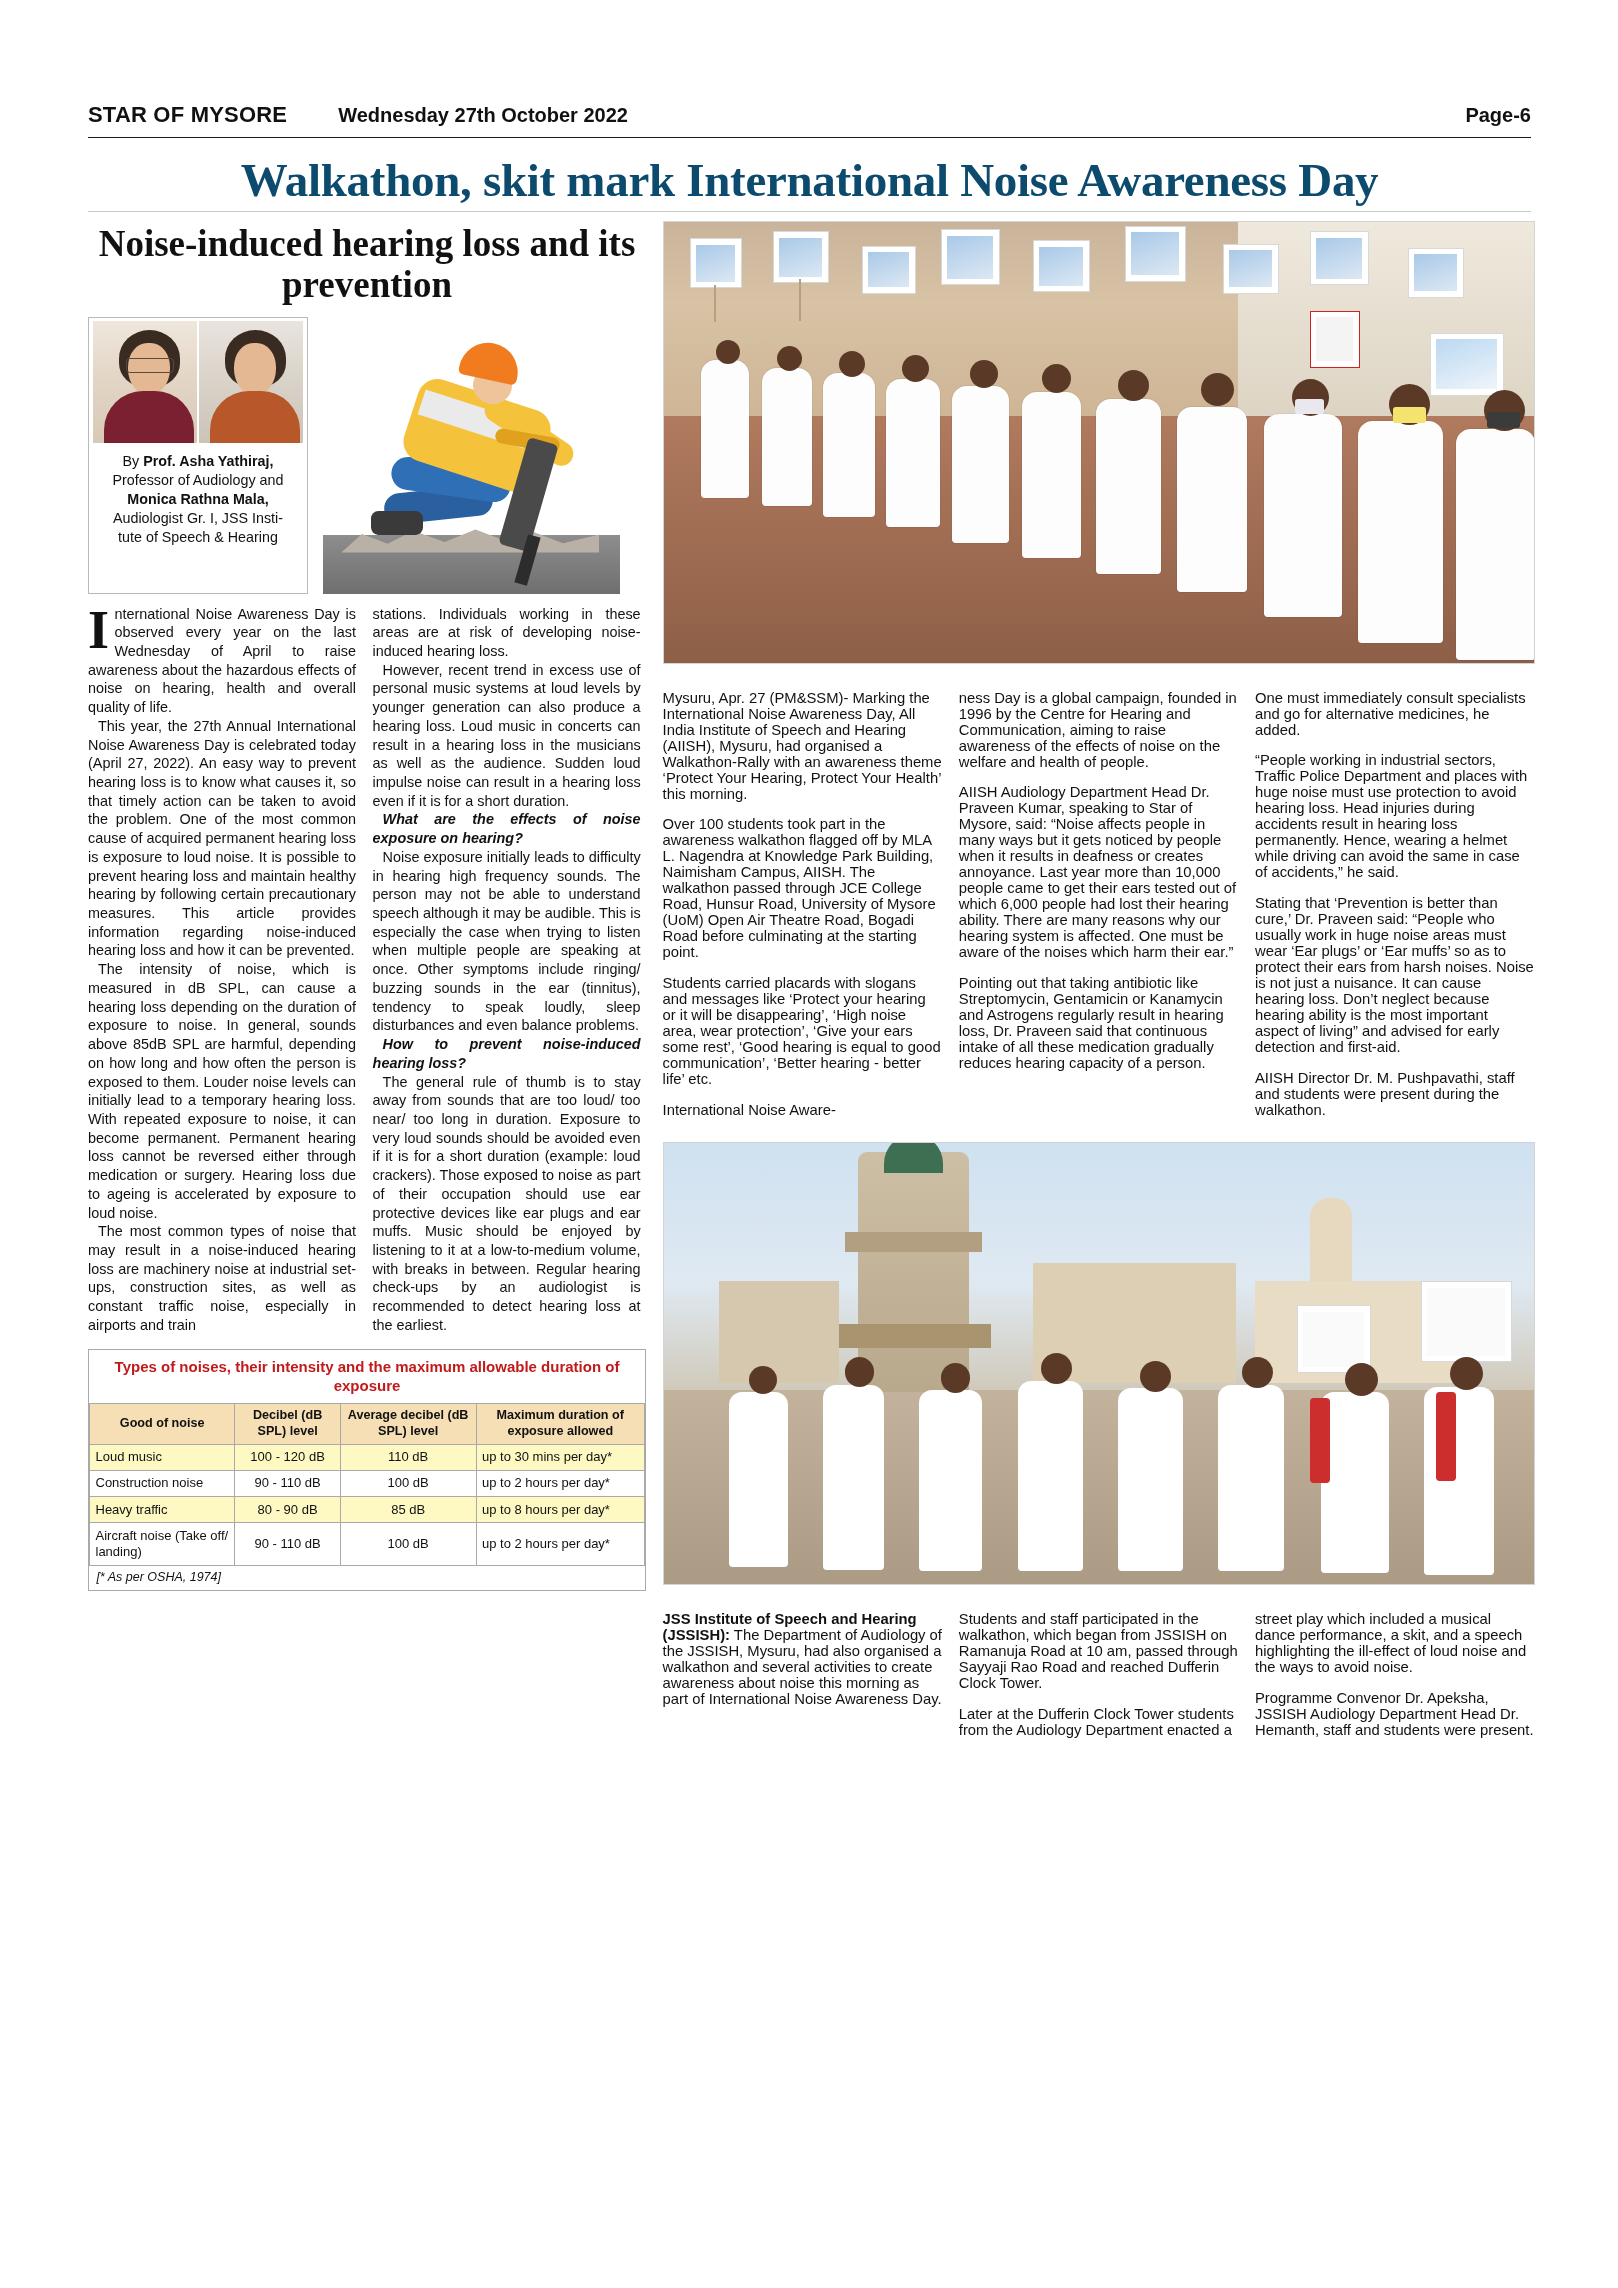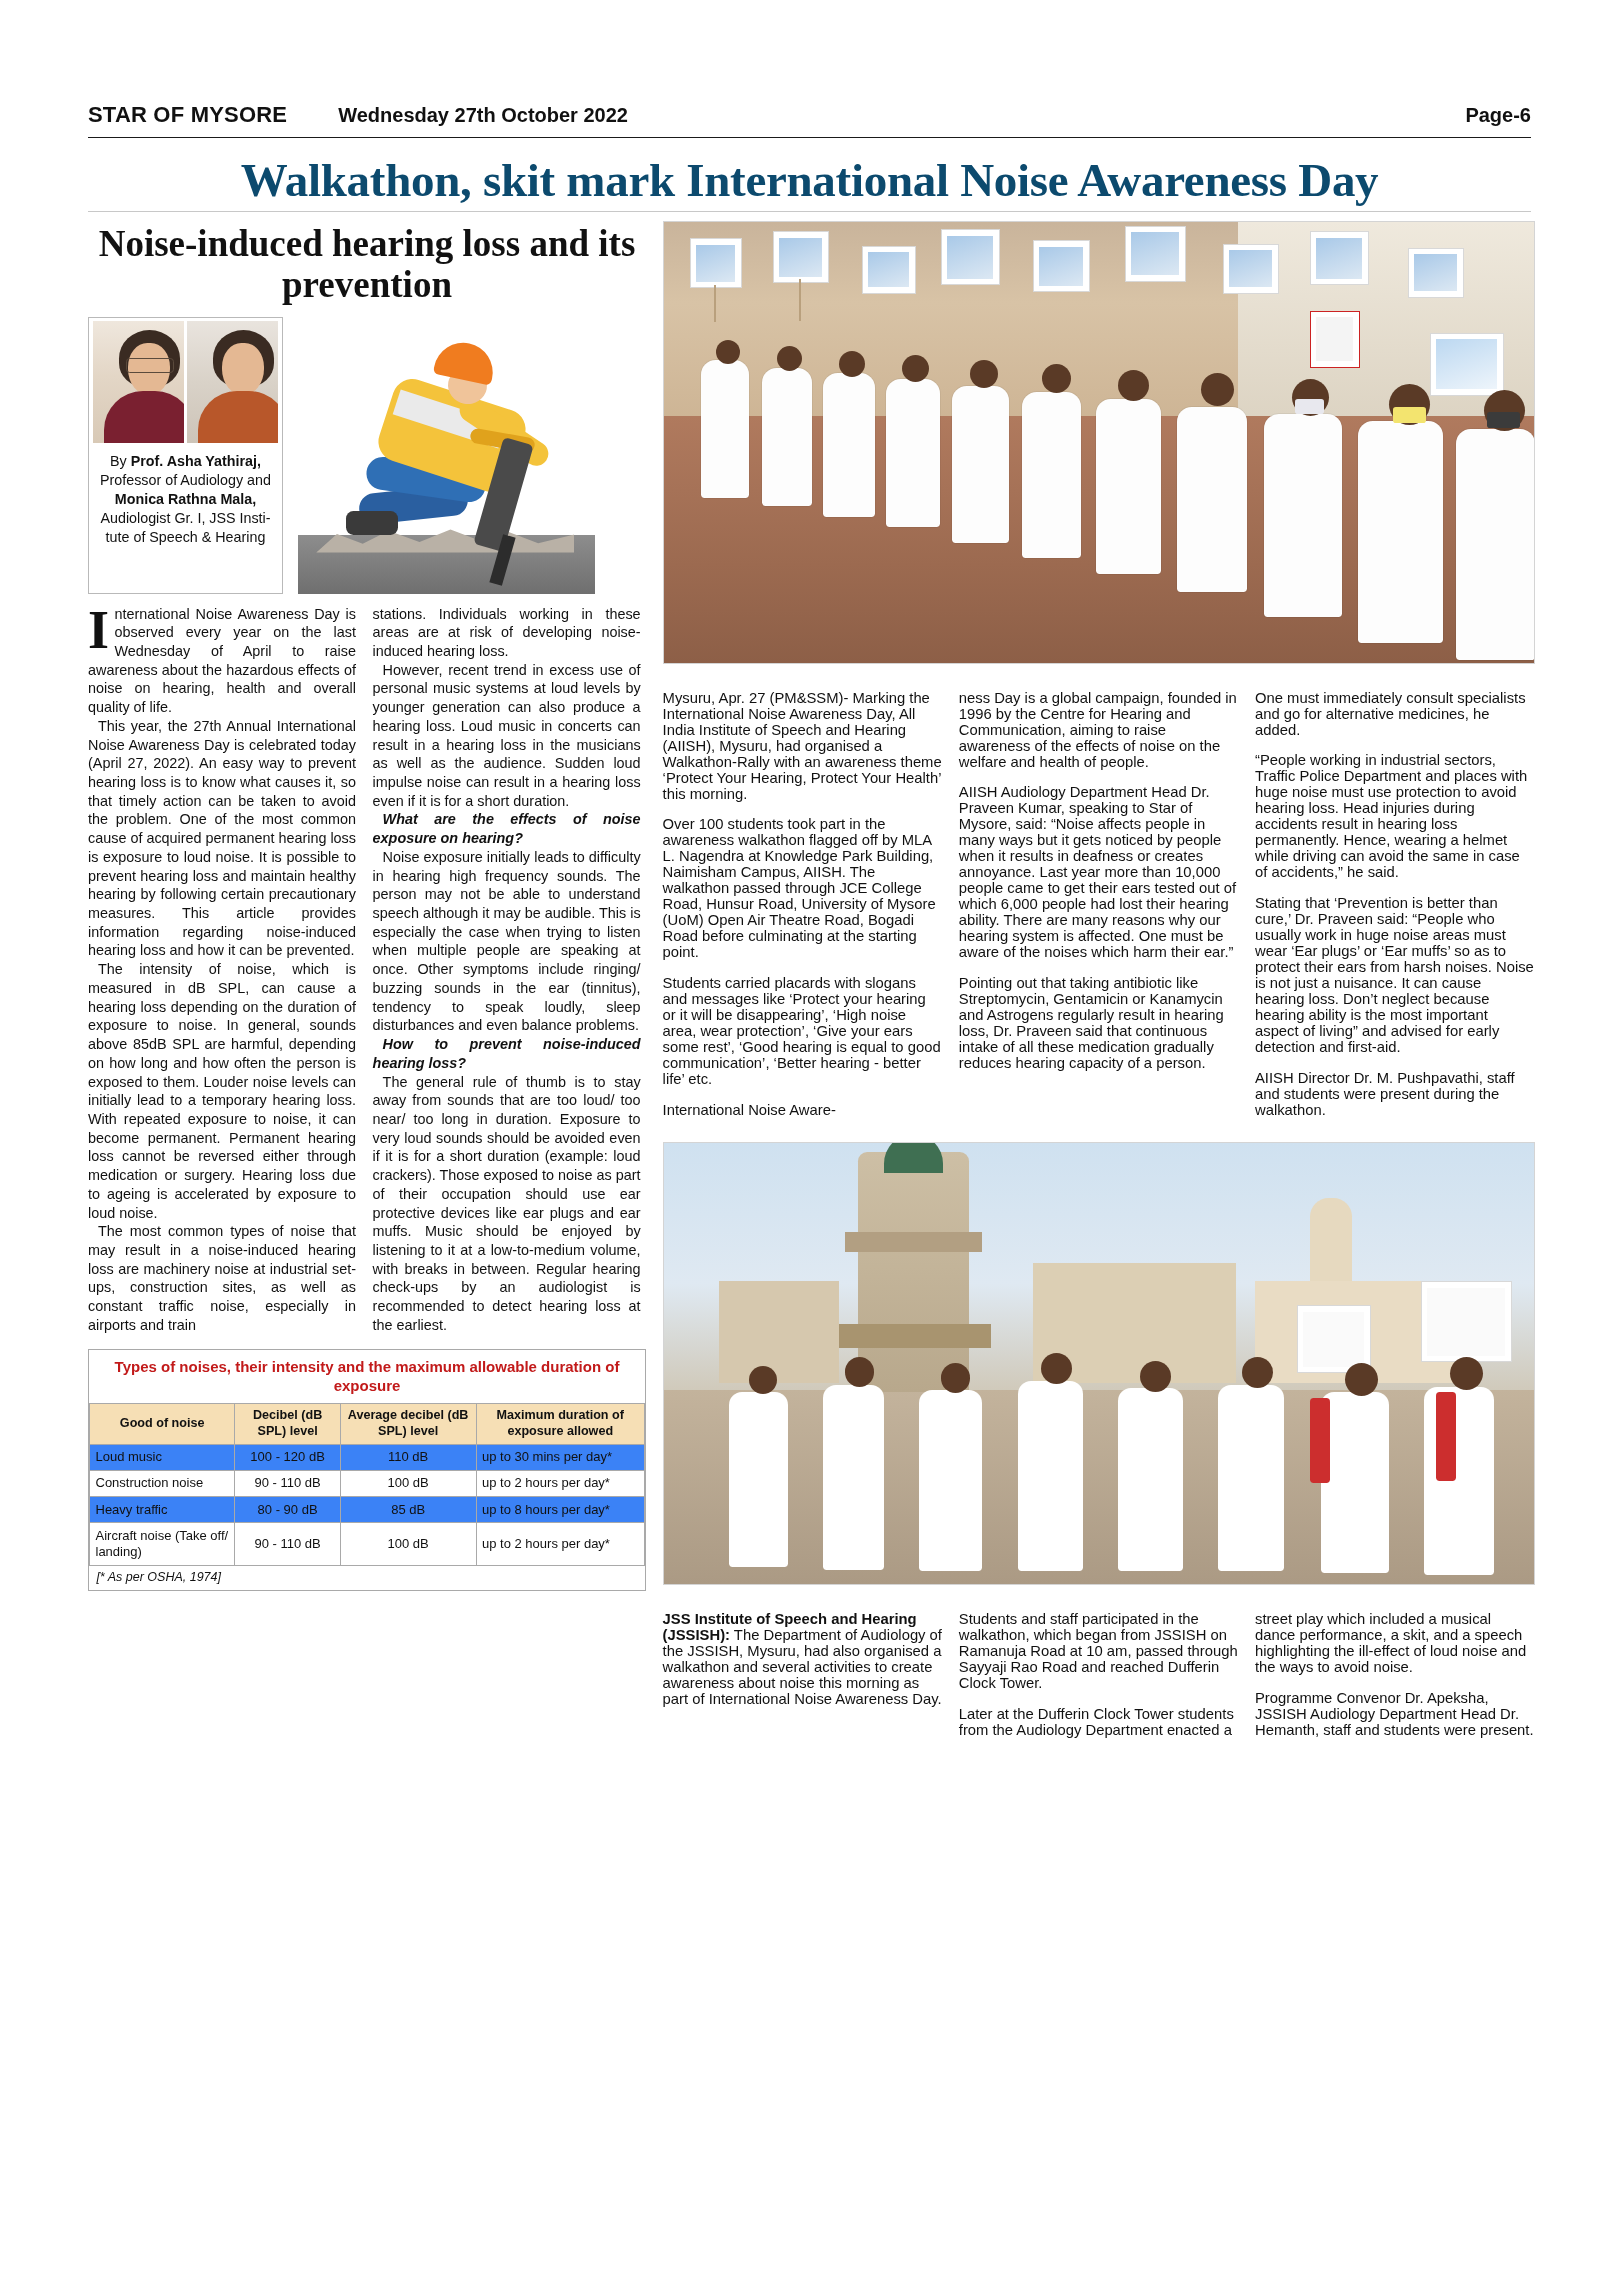--- a/index.html
+++ b/index.html
@@ -40,21 +40,21 @@
     font-family:"Liberation Serif", serif;
     font-size:37px;
     font-weight:bold;
     line-height:1.12;
     text-align:center;
     margin:1.8px 0 11px 0;
     color:#111;
   }
 
   
-  .author-box { width:195px; border:0.9px solid #b9b9b9; box-sizing:border-box; }
+  .author-box { width:220px; border:0.9px solid #b9b9b9; box-sizing:border-box; }
   .photos { display:flex; gap:2.8px; padding:3.7px; }
   .photo { width:113px; height:122px; position:relative; overflow:hidden; background:#cfc5bb; }
   .photo.p1 { background:linear-gradient(180deg,#efe7dd 0%,#e3d6c6 45%,#d8c9b6 100%); }
   .photo.p2 { background:linear-gradient(180deg,#e9e4de 0%,#d9d2c8 50%,#cdc4b8 100%); }
   .ph-hair { position:absolute; left:26px; top:9.2px; width:61px; height:57px; border-radius:50% 50% 42% 42%; background:#3a2b22; }
   .ph-face { position:absolute; left:35px; top:22px; width:42px; height:52px; border-radius:46% 46% 50% 50%; background:#e4b893; }
   .ph-body { position:absolute; left:11px; bottom:0; width:90px; height:52px; border-radius:39px 39px 0 0; background:#8d2230; }
   .photo.p2 .ph-body { background:#b8572a; }
   .photo.p1 .ph-body { background:#7a2030; }
   .ph-glass { position:absolute; left:33px; top:37px; width:46px; height:13px; border:1.8px solid #5a4a3c; border-radius:3.7px; }
@@ -95,21 +95,21 @@
     font-weight:bold; padding:3.7px 5.5px 0 0; color:#111;
   }
 
   
   .tbl-wrap { border:0.9px solid #a9a9a9; margin-top:14.8px; width:558px; box-sizing:border-box; }
   .tbl-title { color:#c21a1a; font-weight:bold; text-align:center; font-size:15px; line-height:1.28; padding:6.5px 9.2px 7.4px 9.2px; }
   table { border-collapse:collapse; width:100%; font-size:13px; }
   th, td { border:0.9px solid #a9a9a9; padding:4.6px 5.5px; vertical-align:middle; }
   thead th { background:#f6dfb5; font-weight:bold; text-align:center; font-size:12.6px; line-height:1.22; }
   tbody td { font-size:13px; line-height:1.24; }
-  tbody tr.alt td { background:#3b82f6; }
+  tbody tr.alt td { background:#fef9c3; }
   td.c { text-align:center; }
   .tbl-note { font-size:12.5px; font-style:italic; padding:4.6px 7.4px 5.5px 7.4px; }
 
   
   .photo-main { width:872px; height:443px; position:relative; overflow:hidden; border:0.9px solid #d4d4d4; box-sizing:border-box; }
   .photo-bottom { width:872px; height:443px; position:relative; overflow:hidden; border:0.9px solid #d4d4d4; box-sizing:border-box; margin-top:9.2px; }
 
   
   .bg-wall { position:absolute; left:0; top:0; width:100%; height:46%; background:linear-gradient(180deg,#c9b49b 0%,#d8c3a6 40%,#cdb494 100%); }
   .bg-bld { position:absolute; right:0; top:0; width:34%; height:46%; background:linear-gradient(180deg,#efe9dd,#dcd3c2); }

